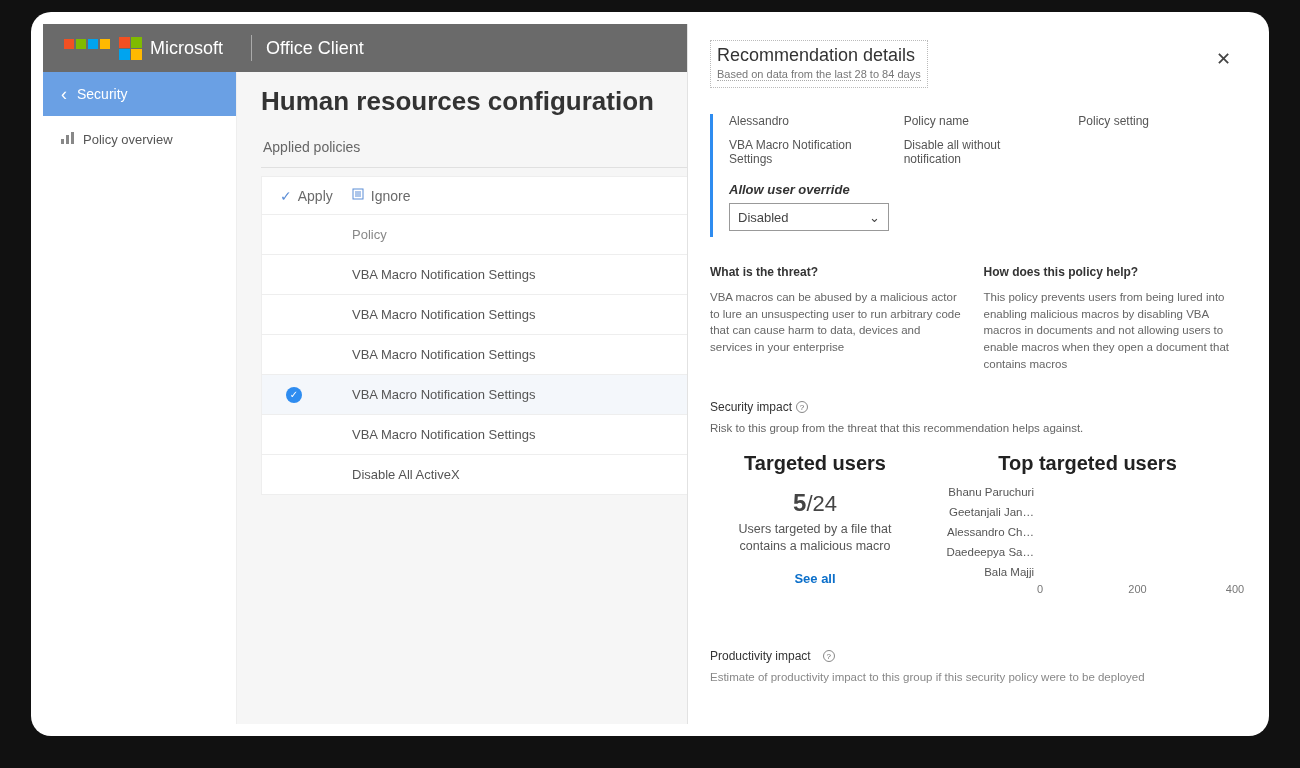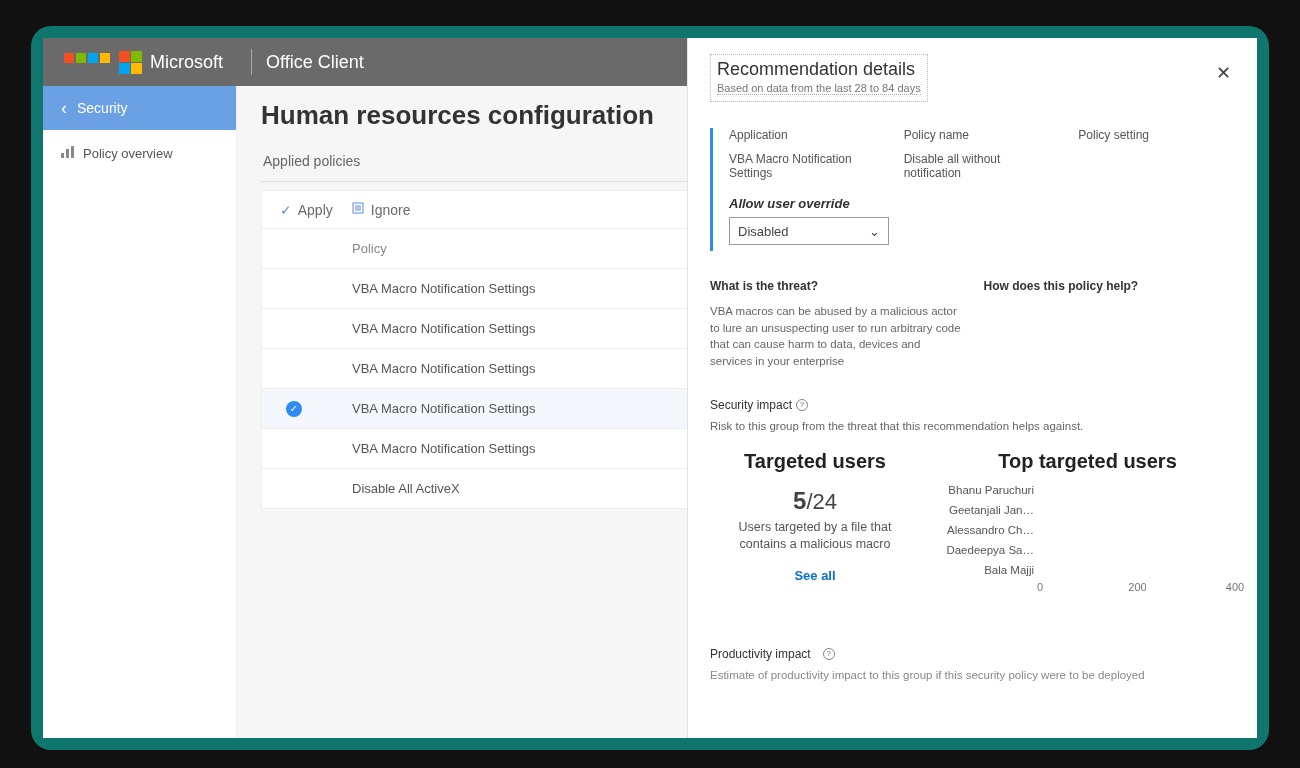--- a/index.html
+++ b/index.html
@@ -6,23 +6,23 @@
   body {
     font-family: "Segoe UI", -apple-system, Arial, sans-serif;
     background: #111;
     width: 1300px;
     height: 768px;
     overflow: hidden;
     position: relative;
   }
   .device-frame {
     position: absolute;
-    left: 31px; top: 26px;
+    left: 31px; top: 12px;
     width: 1238px; height: 724px;
-    background: #0f766e;
+    background: #ffffff;
     border-radius: 20px;
     padding: 12px;
   }
   .screen {
     width: 100%; height: 100%;
     background: #fff;
     overflow: hidden;
     position: relative;
   }
   .topbar {
@@ -281,41 +281,42 @@
     <div class="panel">
       <div class="panel-header-box">
         <div class="panel-title">Recommendation details</div>
         <span class="panel-sub">Based on data from the last 28 to 84 days</span>
       </div>
       <div class="close-x">
         <span>✕</span>
       </div>
 
       <div class="summary">
-        <div class="lbl">Application</div>
+        <div class="lbl">Alessandro</div>
         <div class="lbl">Policy name</div>
         <div class="lbl">Policy setting</div>
         <div class="val">VBA Macro Notification Settings</div>
         <div class="val">Disable all without notification</div>
         <div class="override-block">
           <div class="override-label">Allow user override</div>
           <div class="select-fake">
             <span>Disabled</span>
             <span>⌄</span>
           </div>
         </div>
       </div>
 
       <div class="info-row">
         <div class="info-col">
           <div class="info-head">What is the threat?</div>
           <div class="info-body">VBA macros can be abused by a malicious actor to lure an unsuspecting user to run arbitrary code that can cause harm to data, devices and services in your enterprise</div>
         </div>
         <div class="info-col">
           <div class="info-head">How does this policy help?</div>
+          <div class="info-body">This policy prevents users from being lured into enabling malicious macros by disabling VBA macros in documents and not allowing users to enable macros when they open a document that contains macros</div>
         </div>
       </div>
 
       <div class="sec-head">
         <span>Security impact</span>
         <span class="q-icon">?</span>
       </div>
       <div class="sec-sub">Risk to this group from the threat that this recommendation helps against.</div>
 
       <div class="metrics">

